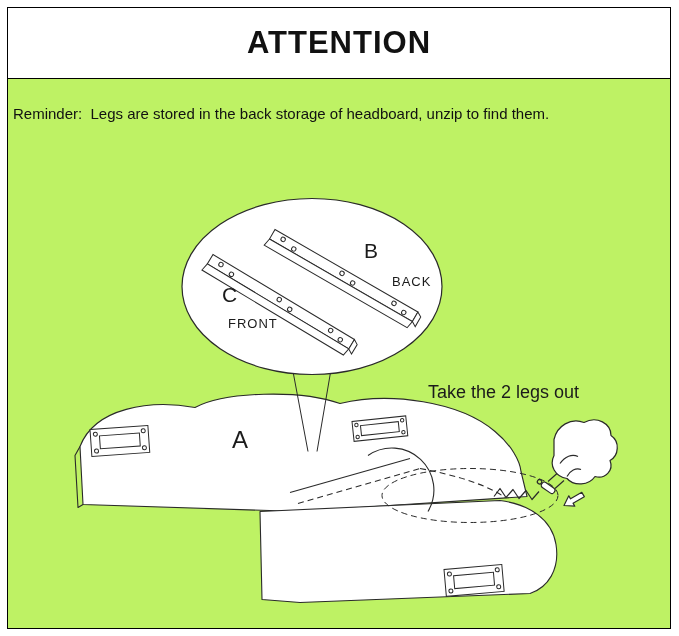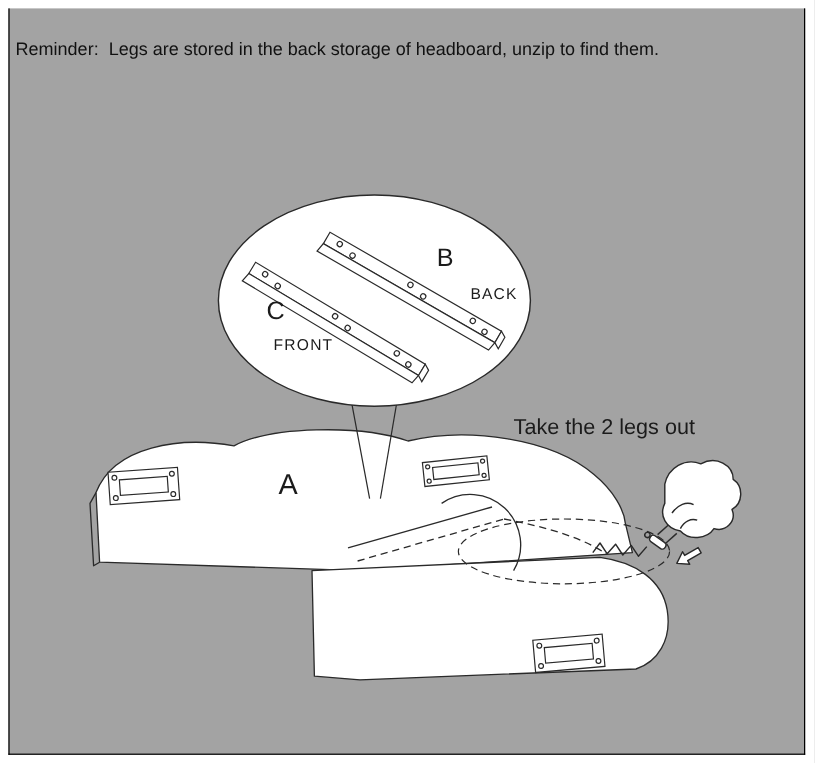--- a/index.html
+++ b/index.html
@@ -27,21 +27,21 @@
     font-size: 31px;
     font-weight: bold;
     letter-spacing: 1px;
     color: #111111;
   }
   .content-box {
     flex: 1 1 auto;
     border: 1px solid #000000;
     border-top: none;
     position: relative;
-    background: #a3a3a3;
+    background: #bef264;
   }
   .reminder {
     position: absolute;
     left: 5px; top: 26px;
     font-size: 15px;
     white-space: pre-wrap;
     z-index: 2;
   }
   .diagram-svg {
     position: absolute; left: 0; top: 0;
@@ -51,20 +51,23 @@
   .diagram-svg text {
     font-family: "Liberation Sans", "DejaVu Sans", sans-serif;
     fill: #1b1b1b;
   }
 </style>
 </head>
 <body>
 
 <div class="page">
 
+  <div class="header-box">
+    <div class="title">ATTENTION</div>
+  </div>
 
   <div class="content-box">
     <div class="reminder">Reminder:  Legs are stored in the back storage of headboard, unzip to find them.</div>
 
     <svg class="diagram-svg" viewBox="0 0 662 548" xmlns="http://www.w3.org/2000/svg">
 
       <g stroke="#2a2a2a" stroke-width="1.1" fill="#ffffff" stroke-linejoin="round">
         <path d="M72,367 C87,328 142,320 187,328 C217,312 292,310 332,324 C382,312 452,322 487,352 C504,366 512,382 513,392 L519,417 L292,432 L75,425 Z"></path>
         <path fill="none" d="M72,367 L67,376 L70,428 L75,425"></path>
         <path d="M252,432 L492,421 C522,425 544,440 548,465 C552,490 540,508 522,514 L292,523 L254,520 Z"></path>

